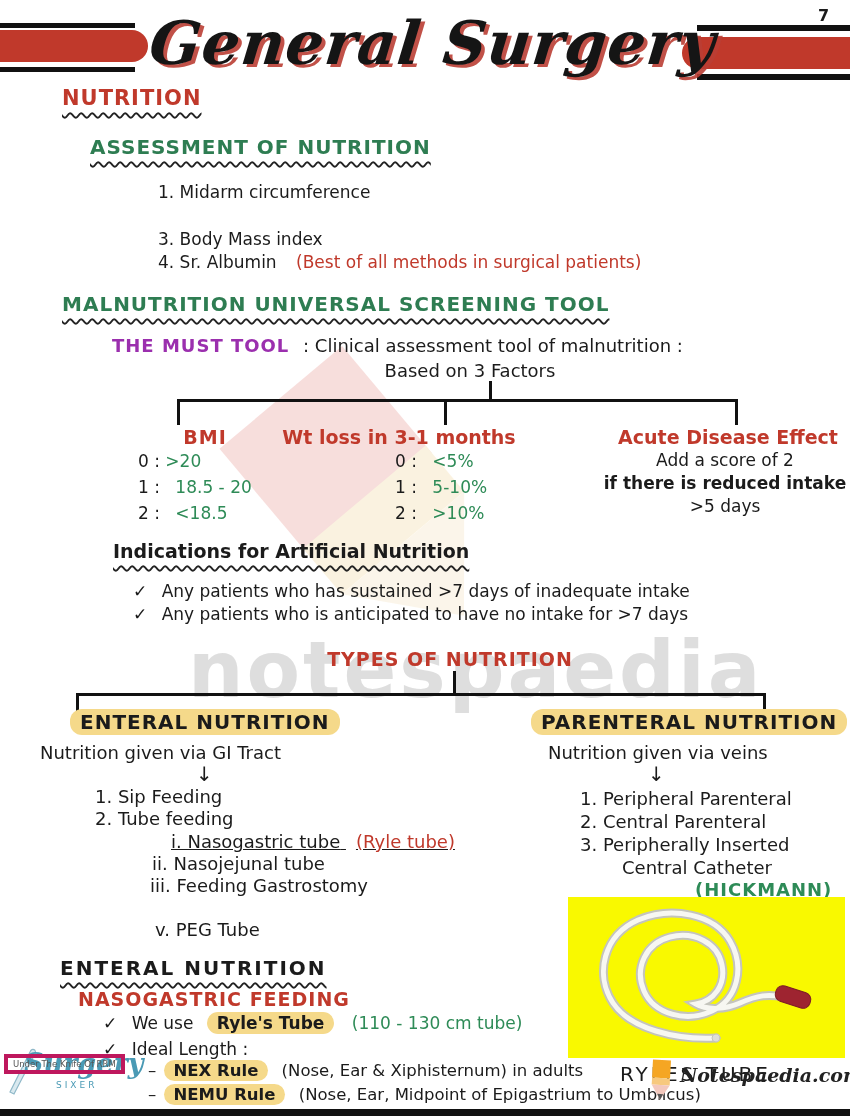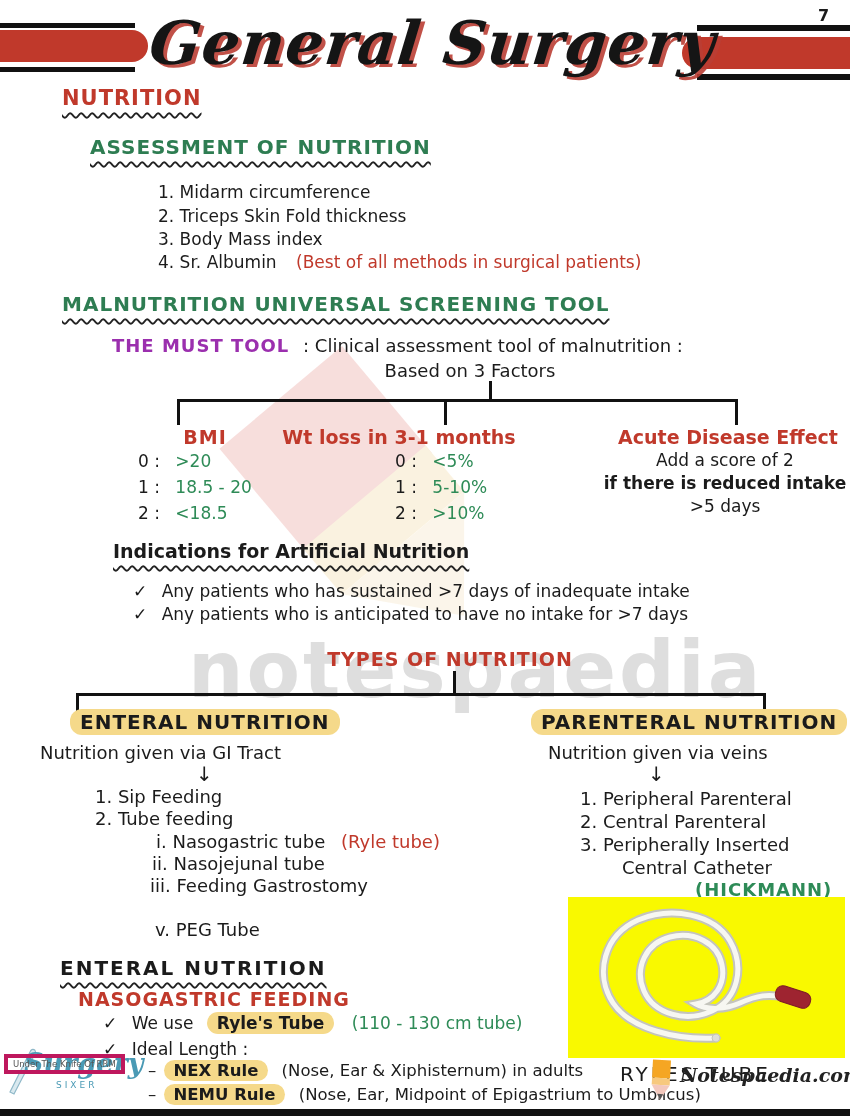--- a/index.html
+++ b/index.html
@@ -60,21 +60,20 @@
   <div class="abs" style="left:682px; top:37px; width:168px; height:32px; background:#c0392b; border-radius:17px 0 0 17px;"></div>
   <div class="line" style="left:697px; top:74px; width:153px; height:6px;"></div>
 
   <div class="abs z1 title" style="left:150px; top:8px; width:540px; text-align:center;">General Surgery</div>
 
   <div class="abs z1 red bold wavy" style="left:62px; top:86px; font-size:21px; letter-spacing:1px;">NUTRITION</div>
 
   <div class="abs z1 green bold wavy" style="left:90px; top:135px; font-size:20px; letter-spacing:1px;">ASSESSMENT OF NUTRITION</div>
 
   <div class="abs z1 hand17" style="left:158px; top:182px;">1. Midarm circumference</div>
-  <div class="abs z1 hand17" style="left:158px; top:206px;">2. Triceps Skin Fold thickness</div>
   <div class="abs z1 hand17" style="left:158px; top:229px;">3. Body Mass index</div>
   <div class="abs z1 hand17" style="left:158px; top:252px;">
     <span>4. Sr. Albumin</span>
     <span class="red" style="margin-left:14px;">(Best of all methods in surgical patients)</span>
   </div>
 
   <div class="abs z1 green bold wavy" style="left:62px; top:292px; font-size:20px; letter-spacing:1px;">MALNUTRITION UNIVERSAL SCREENING TOOL</div>
 
   <div class="abs z1 hand18" style="left:112px; top:335px;">
     <span class="purple bold" style="letter-spacing:1px;">THE MUST TOOL</span>
@@ -84,21 +83,21 @@
 
   <div class="line z1" style="left:489px; top:381px; width:3px; height:20px;"></div>
   <div class="line z1" style="left:177px; top:399px; width:561px; height:3px;"></div>
   <div class="line z1" style="left:177px; top:399px; width:3px; height:26px;"></div>
   <div class="line z1" style="left:444px; top:399px; width:3px; height:26px;"></div>
   <div class="line z1" style="left:735px; top:399px; width:3px; height:26px;"></div>
 
   <div class="abs z1 red bold center" style="left:150px; top:426px; width:110px; font-size:19px; letter-spacing:1px;">BMI</div>
   <div class="abs z1 hand17" style="left:138px; top:451px;">
     <span>0 :</span>
-    <span class="gval" style="margin-left:10px;">&gt;20</span>
+    <span class="gval" style="">&gt;20</span>
   </div>
   <div class="abs z1 hand17" style="left:138px; top:477px;">
     <span>1 :</span>
     <span class="gval" style="margin-left:10px;">18.5 - 20</span>
   </div>
   <div class="abs z1 hand17" style="left:138px; top:503px;">
     <span>2 :</span>
     <span class="gval" style="margin-left:10px;">&lt;18.5</span>
   </div>
 
@@ -138,21 +137,21 @@
   <div class="line z1" style="left:76px; top:693px; width:3px; height:21px;"></div>
   <div class="line z1" style="left:763px; top:693px; width:3px; height:21px;"></div>
 
   <div class="abs z1" style="left:70px; top:710px;">
     <span class="hl bold" style="font-size:20px; letter-spacing:1px;">ENTERAL NUTRITION</span>
   </div>
   <div class="abs z1 hand18" style="left:40px; top:742px;">Nutrition given via GI Tract</div>
   <div class="abs z1" style="left:196px; top:762px; font-size:20px;">↓</div>
   <div class="abs z1 hand18" style="left:95px; top:786px;">1. Sip Feeding</div>
   <div class="abs z1 hand18" style="left:95px; top:808px;">2. Tube feeding</div>
-  <div class="abs z1 hand18" style="left:156px; top:831px;">
+  <div class="abs z1 hand18" style="left:171px; top:831px;text-decoration:underline;">
     <span>i. Nasogastric tube</span>
     <span class="red" style="margin-left:10px;">(Ryle tube)</span>
   </div>
   <div class="abs z1 hand18" style="left:152px; top:853px;">ii. Nasojejunal tube</div>
   <div class="abs z1 hand18" style="left:150px; top:875px;">iii. Feeding Gastrostomy</div>
   <div class="abs z1 hand18" style="left:155px; top:919px;">v. PEG Tube</div>
 
   <div class="abs z1" style="left:531px; top:710px;">
     <span class="hl bold" style="font-size:20px; letter-spacing:1px;">PARENTERAL NUTRITION</span>
   </div>

